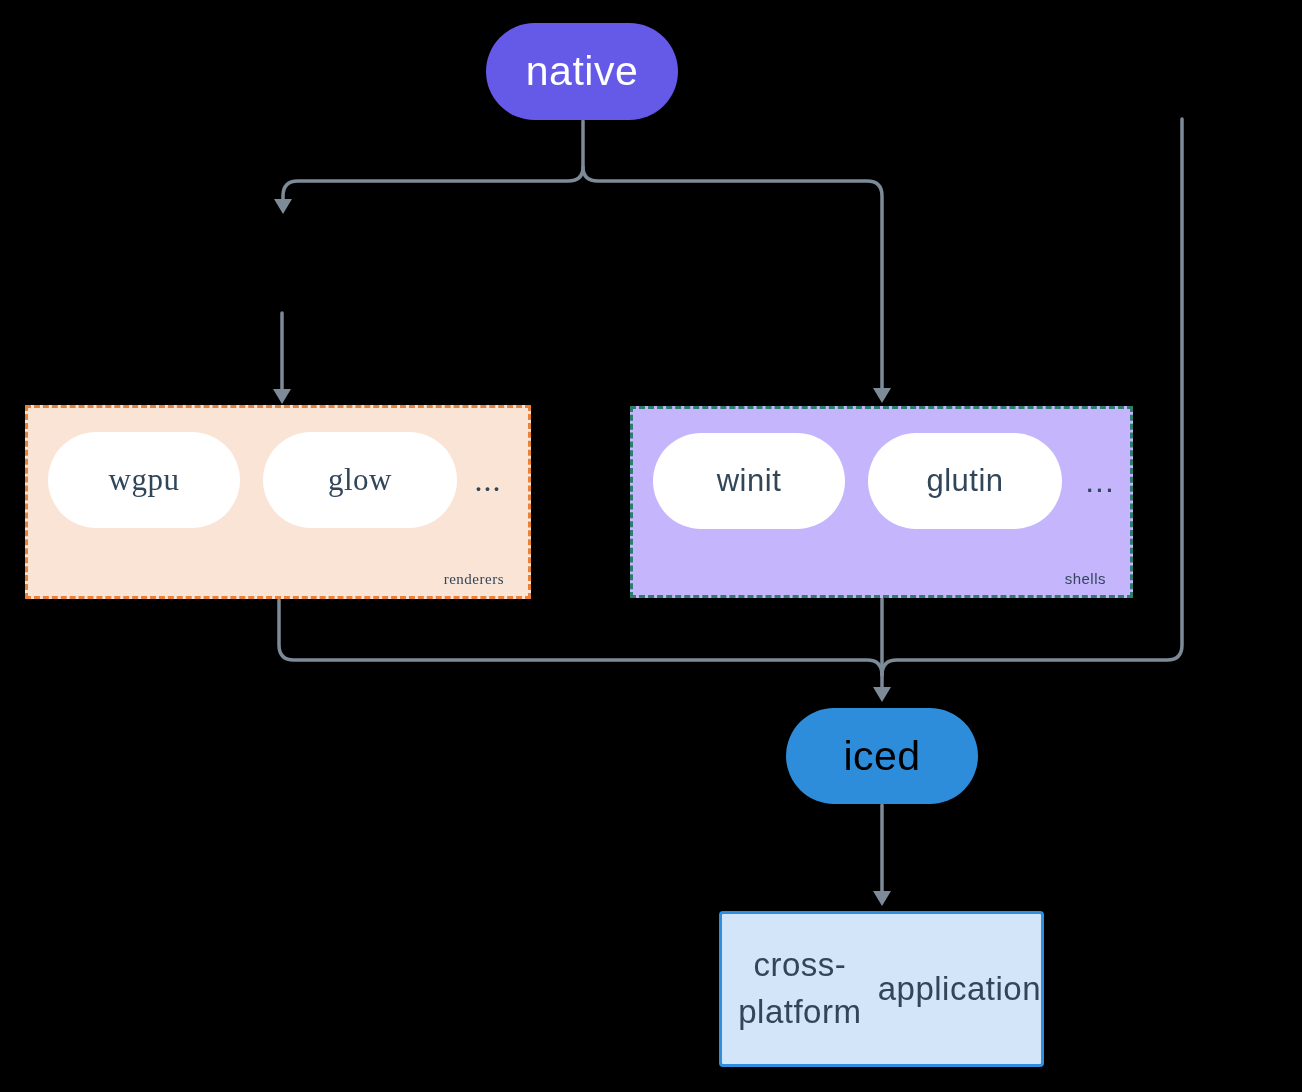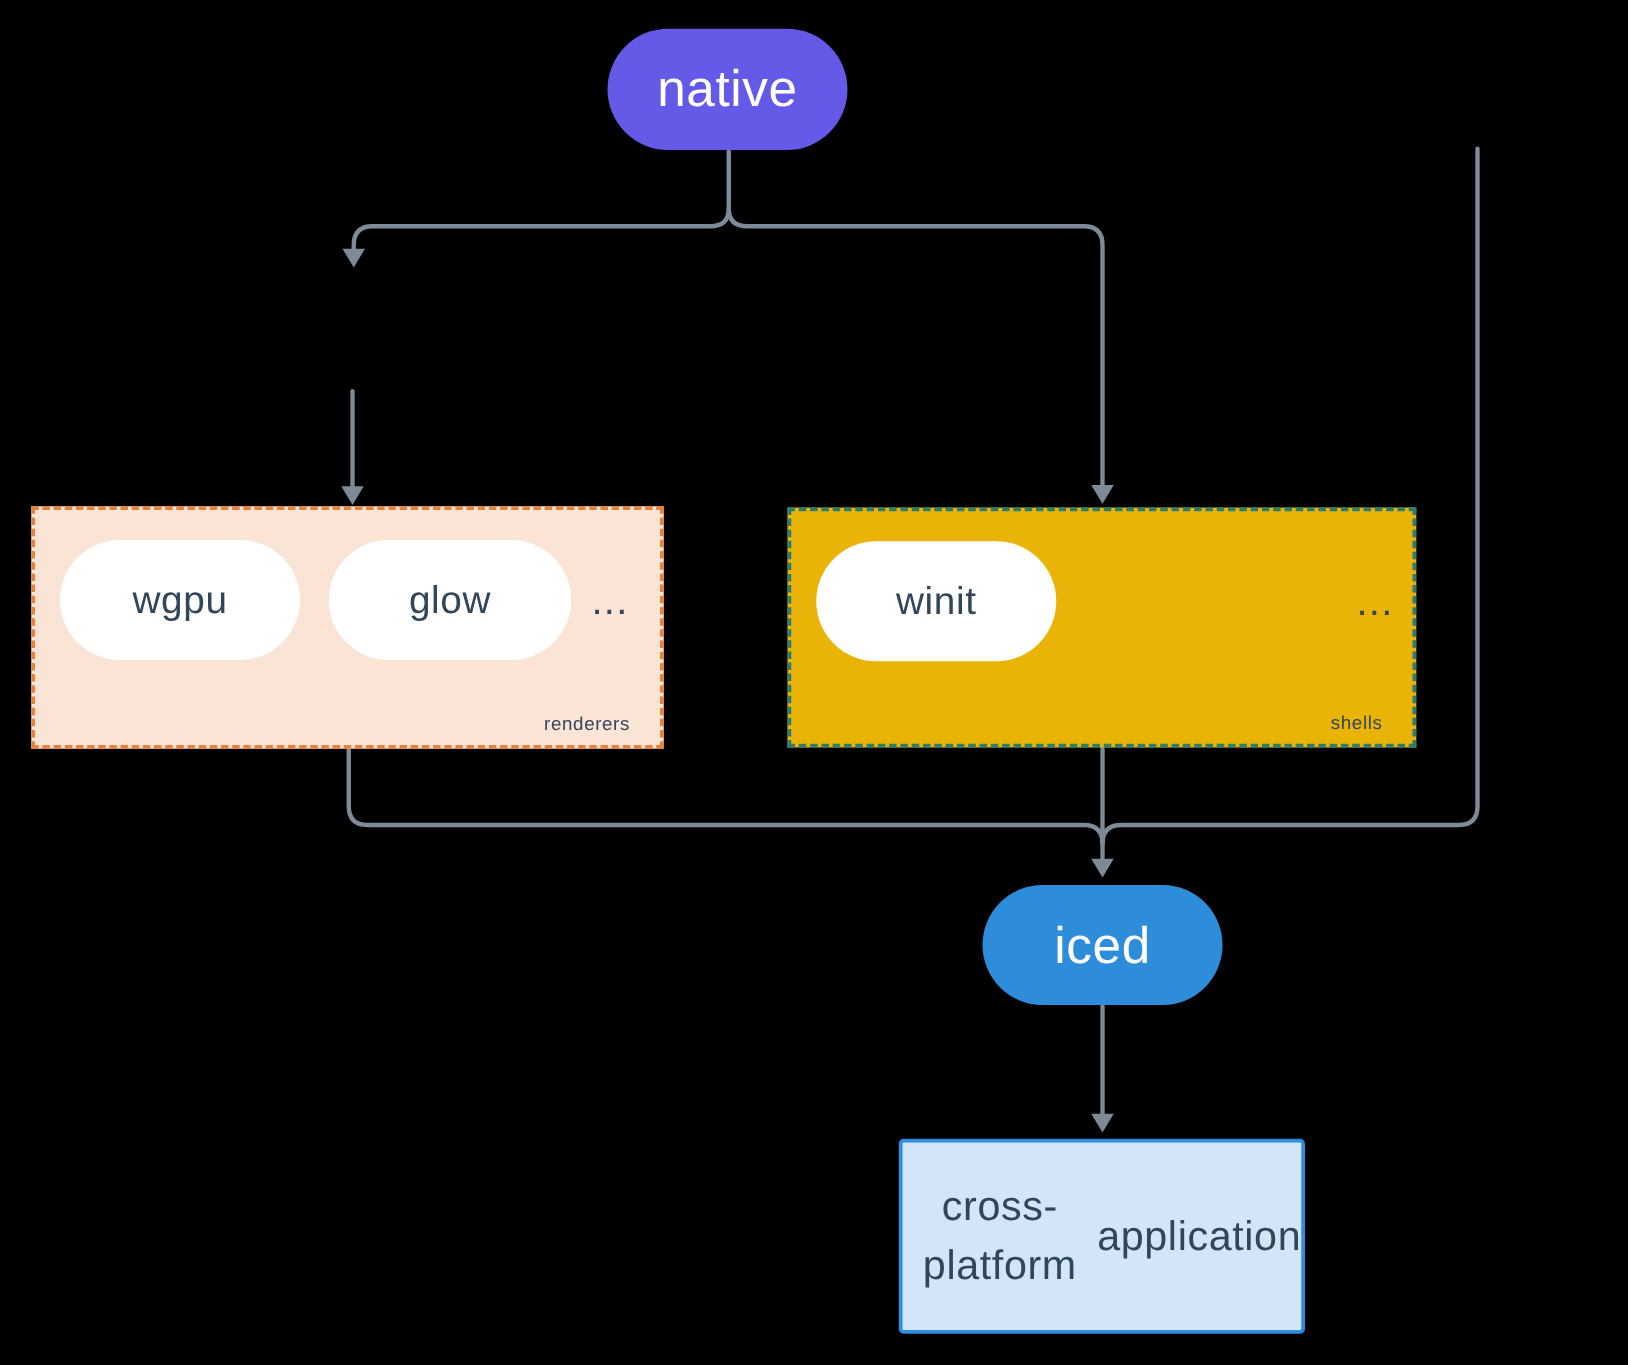--- a/index.html
+++ b/index.html
@@ -30,21 +30,21 @@
   #node-native   { left: 486px; top: 23px;  width: 192px; height: 97px; }
   #node-web      { left: 1087px; top: 23px; width: 190px; height: 95px; }
   #node-graphics { left: 187px; top: 216px; width: 191px; height: 96px; }
   #node-iced     { left: 786px; top: 708px; width: 192px; height: 96px; }
 
   .group {
     position: absolute;
     border: 3px dashed #000;
     box-sizing: border-box;
   }
-  #group-renderers { left: 25px;  top: 405px; width: 506px; height: 194px; }
+  #group-renderers { left: 25px;  top: 405px; width: 506px; height: 194px; font-family: Liberation Serif, serif; }
   #group-shells    { left: 630px; top: 406px; width: 503px; height: 192px; }
 
   .group .inner-pill {
     position: absolute;
     border-radius: 60px;
     display: flex; align-items: center; justify-content: center;
     font-size: 31px;
     letter-spacing: 0.5px;
   }
   #group-renderers .p1, #group-shells .p1 { left: 20px;  top: 24px; width: 192px; height: 96px; }
@@ -119,29 +119,32 @@
     <div class="inner-pill p1" style="background-color: rgb(255, 255, 255); color: rgb(50, 70, 90);">
       <span>wgpu</span>
     </div>
     <div class="inner-pill p2" style="background-color: rgb(255, 255, 255); color: rgb(50, 70, 90);">
       <span>glow</span>
     </div>
     <div class="ellipsis" style="color: rgb(50, 70, 90);">...</div>
     <div class="group-label" style="color: rgb(50, 70, 90);">renderers</div>
   </div>
 
-  <div class="group" id="group-shells" style="background-color: #eab308; border-color: rgb(46, 125, 110);">
+  <div class="group" id="group-shells" style="background-color: #c4b5fd; border-color: rgb(46, 125, 110);">
     <div class="inner-pill p1" style="background-color: rgb(255, 255, 255); color: rgb(50, 70, 90);">
       <span>winit</span>
+    </div>
+    <div class="inner-pill p2" style="background-color: rgb(255, 255, 255); color: rgb(50, 70, 90);">
+      <span>glutin</span>
     </div>
     <div class="ellipsis" style="color: rgb(50, 70, 90);">...</div>
     <div class="group-label" style="color: rgb(50, 70, 90);">shells</div>
   </div>
 
-  <div class="pill" id="node-iced" style="background-color: rgb(46, 141, 218); color: #ffffff;">
+  <div class="pill" id="node-iced" style="background-color: rgb(46, 141, 218); color: #000000;">
     <span>iced</span>
   </div>
 
   <div id="box-app" style="background-color: rgb(211, 229, 248); border-color: rgb(47, 142, 222); color: rgb(50, 70, 90);">
     <span>cross-platform</span>
     <span>application</span>
   </div>
 
 </div>
 

